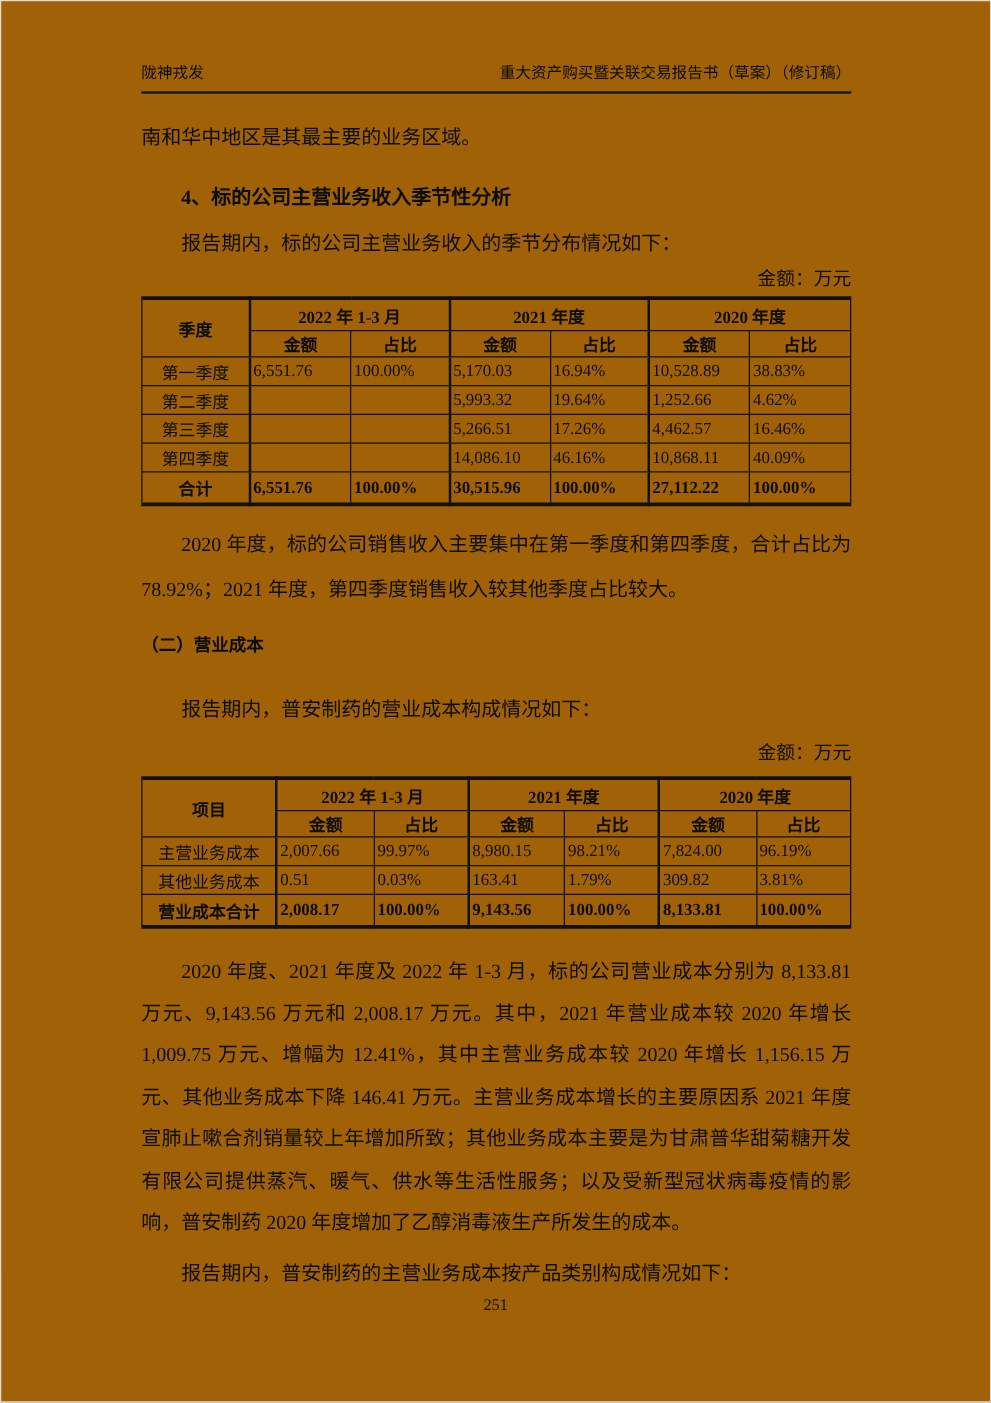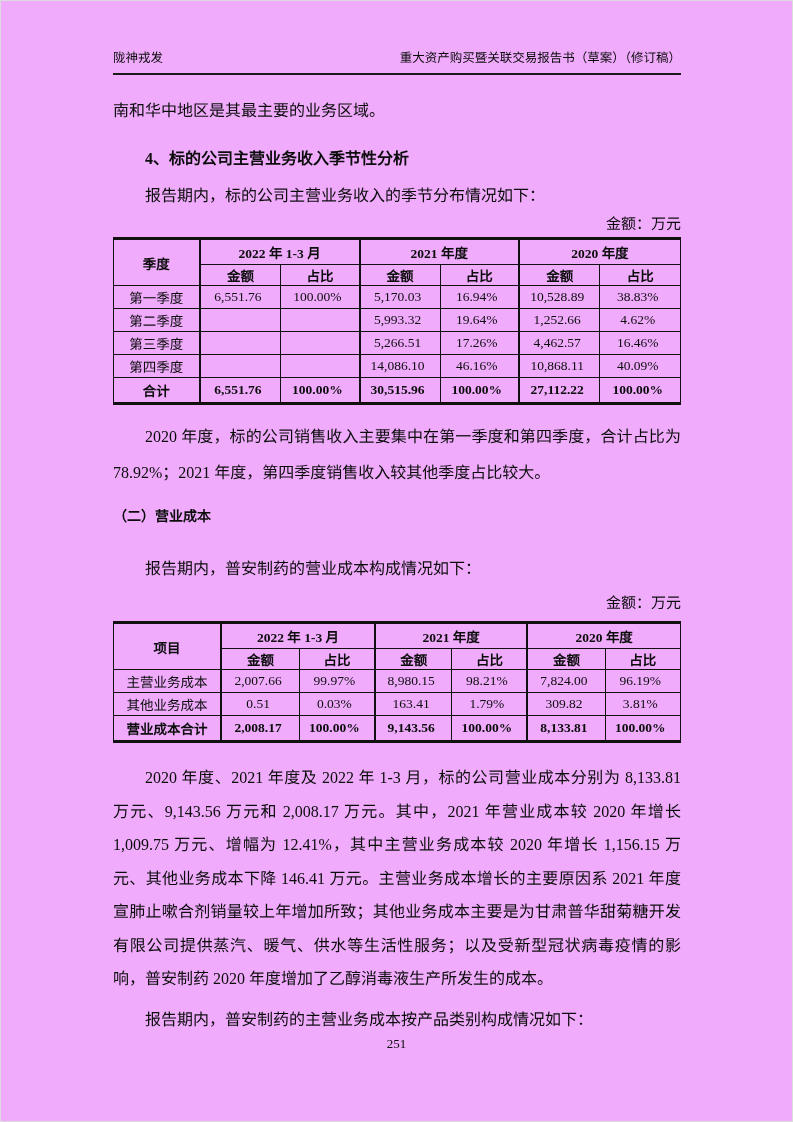--- a/index.html
+++ b/index.html
@@ -2,21 +2,21 @@
 <html lang="zh-CN"><head>
 <meta charset="utf-8">
 <style>
   * { box-sizing: border-box; }
   html, body { margin: 0; padding: 0; background: #ffffff; }
   .page {
     position: relative;
     width: 793px;
     height: 1122px;
     margin: 0 auto;
-    background: #f0abfc;
+    background: #a16207;
     box-shadow: 0 0 0 1px #dcdcdc inset;
     padding: 48px 112px 0 113px;
     font-family: "Liberation Serif", "DejaVu Serif", serif;
     color: #0c0c0c;
     overflow: hidden;
   }
   .doc-header {
     display: flex;
     justify-content: space-between;
     align-items: flex-end;
@@ -64,21 +64,21 @@
   .t2 { margin-top: 8px; }
   table.fin th, table.fin td {
     border: 1px solid #111;
     padding: 0 7px 0 2px;
     overflow: hidden;
     white-space: nowrap;
   }
   table.fin th { font-weight: bold; text-align: center; padding: 0 2px; }
   table.fin .grp-row th { height: 26px; }
   table.fin .sub-row th { height: 19px; border-bottom: 1.5px solid #111; }
-  table.fin td { height: 23px; text-align: center; }
+  table.fin td { height: 23px; text-align: left; }
   table.fin td.lbl { text-align: center; padding: 0 2px; }
   table.fin tr.total td { height: 26px; font-weight: bold; border-top: 1.5px solid #111; }
   table.fin .g { border-left: 2px solid #111; }
 
   .h2-heading {
     font-size: 14px;
     font-weight: bold;
     line-height: 26px;
     margin: 12px 0 0 0;
     font-family: "Liberation Sans", "DejaVu Sans", sans-serif;

